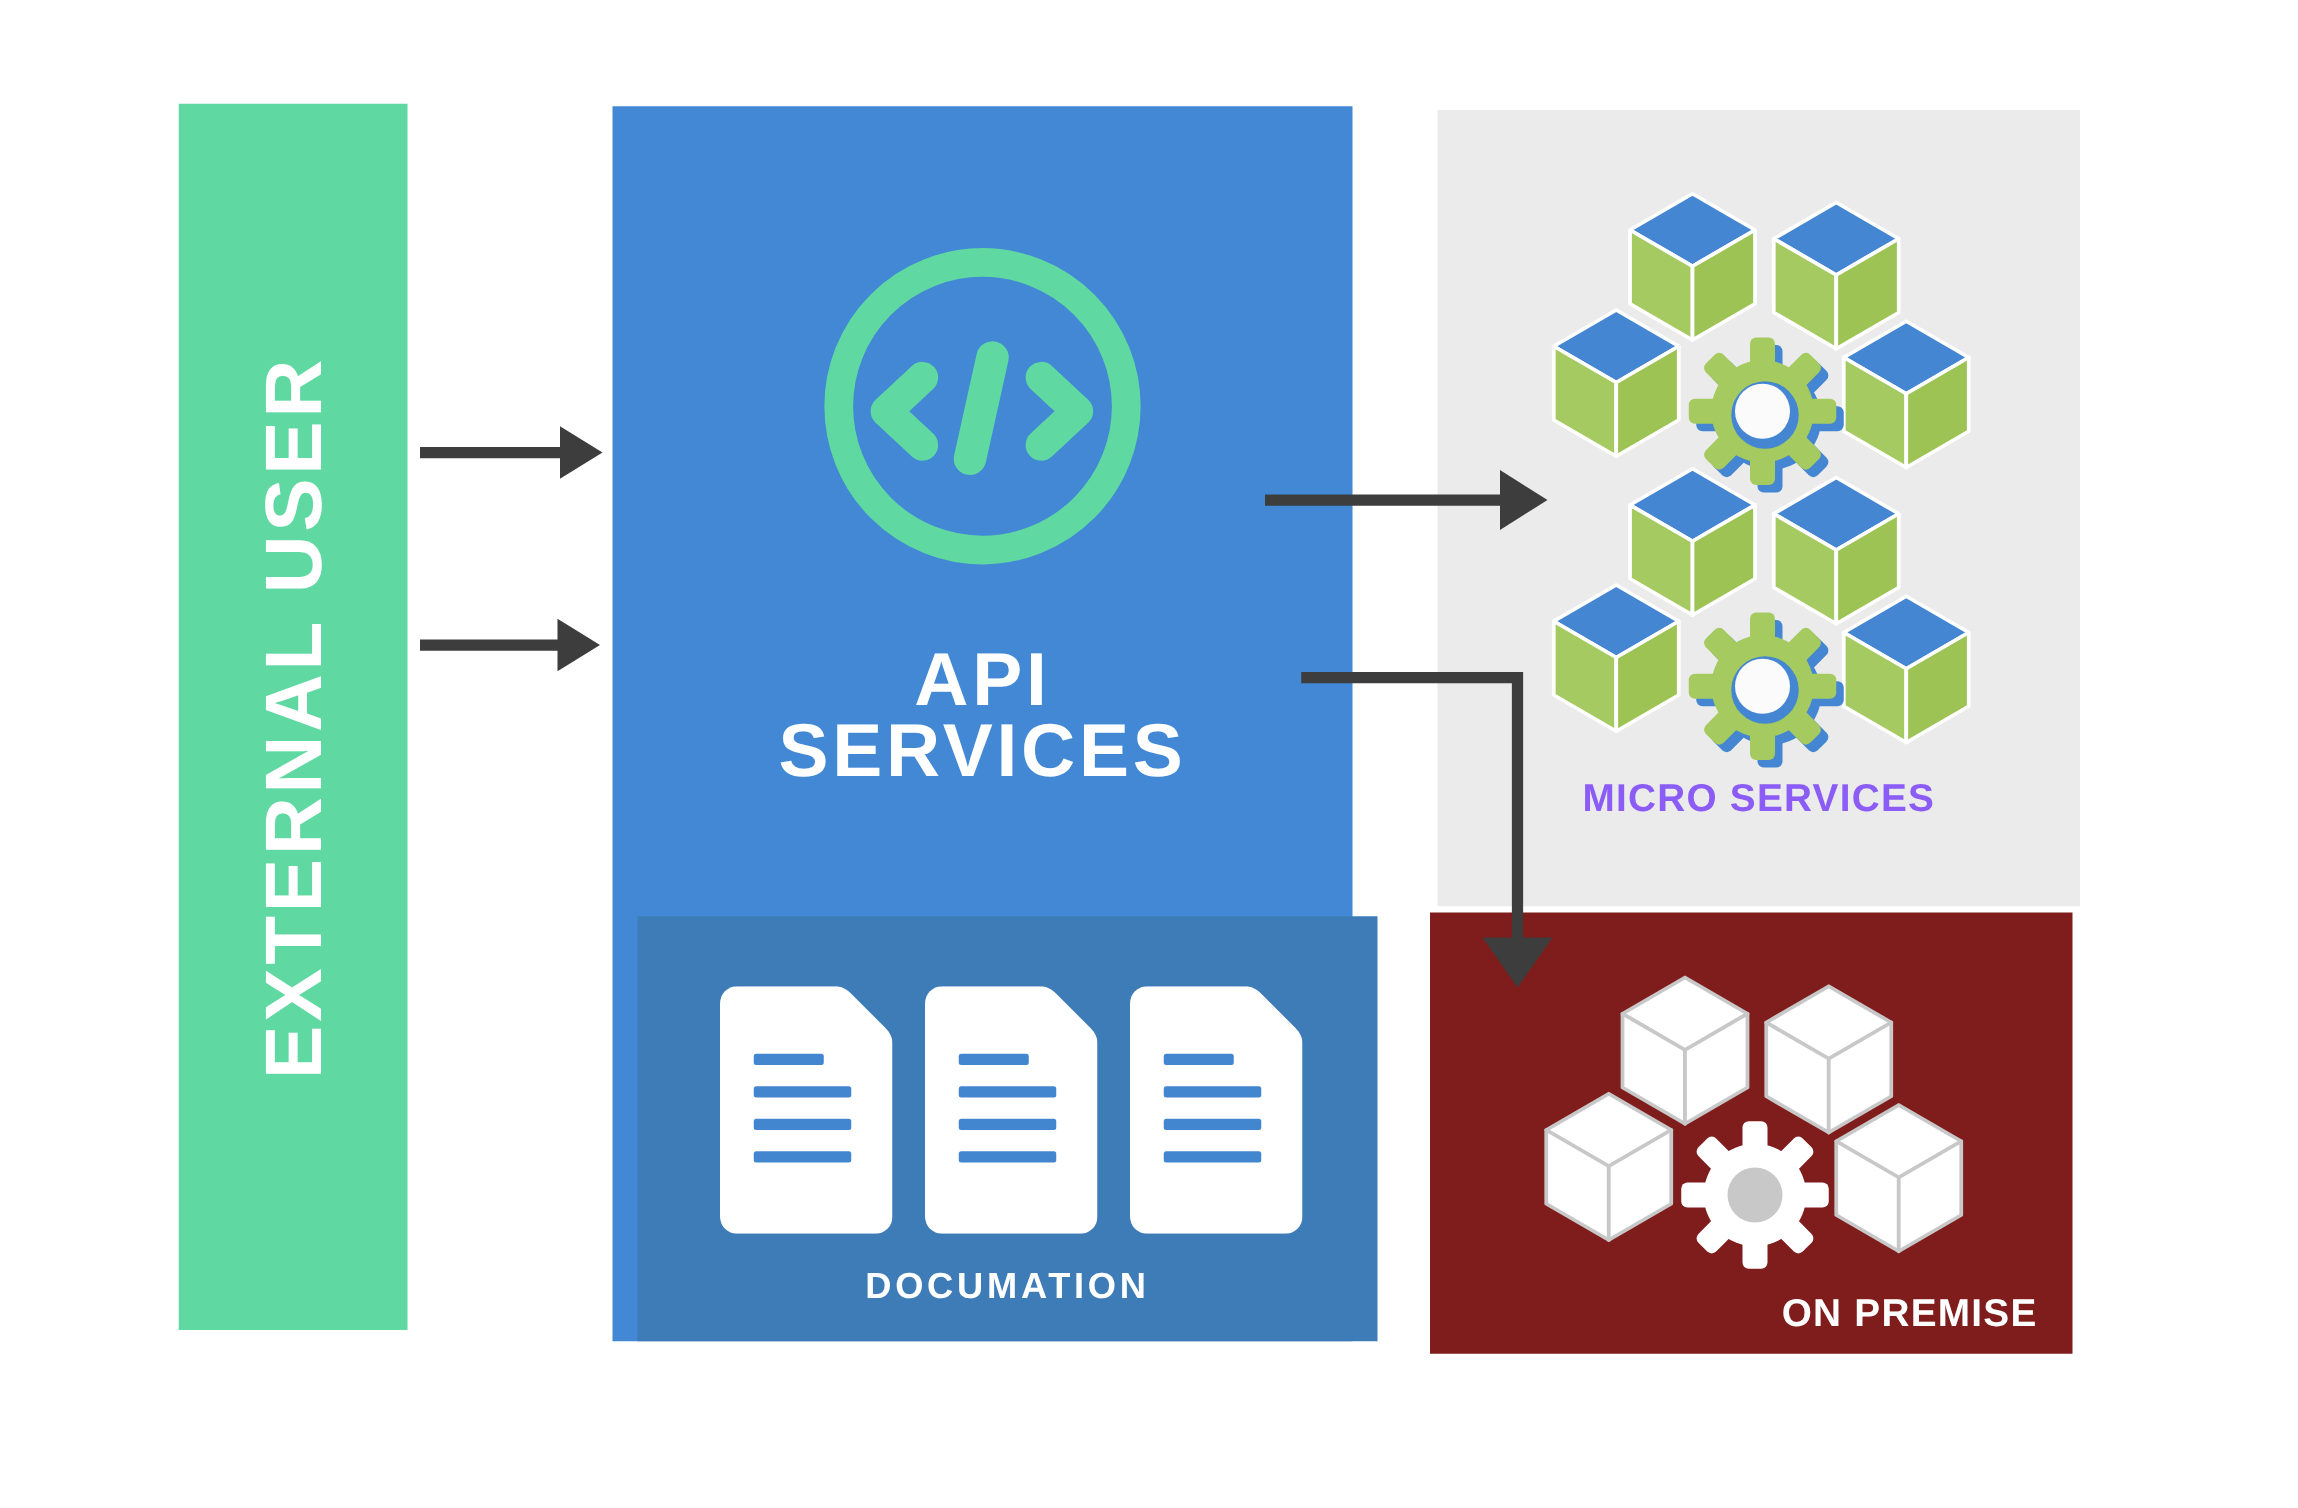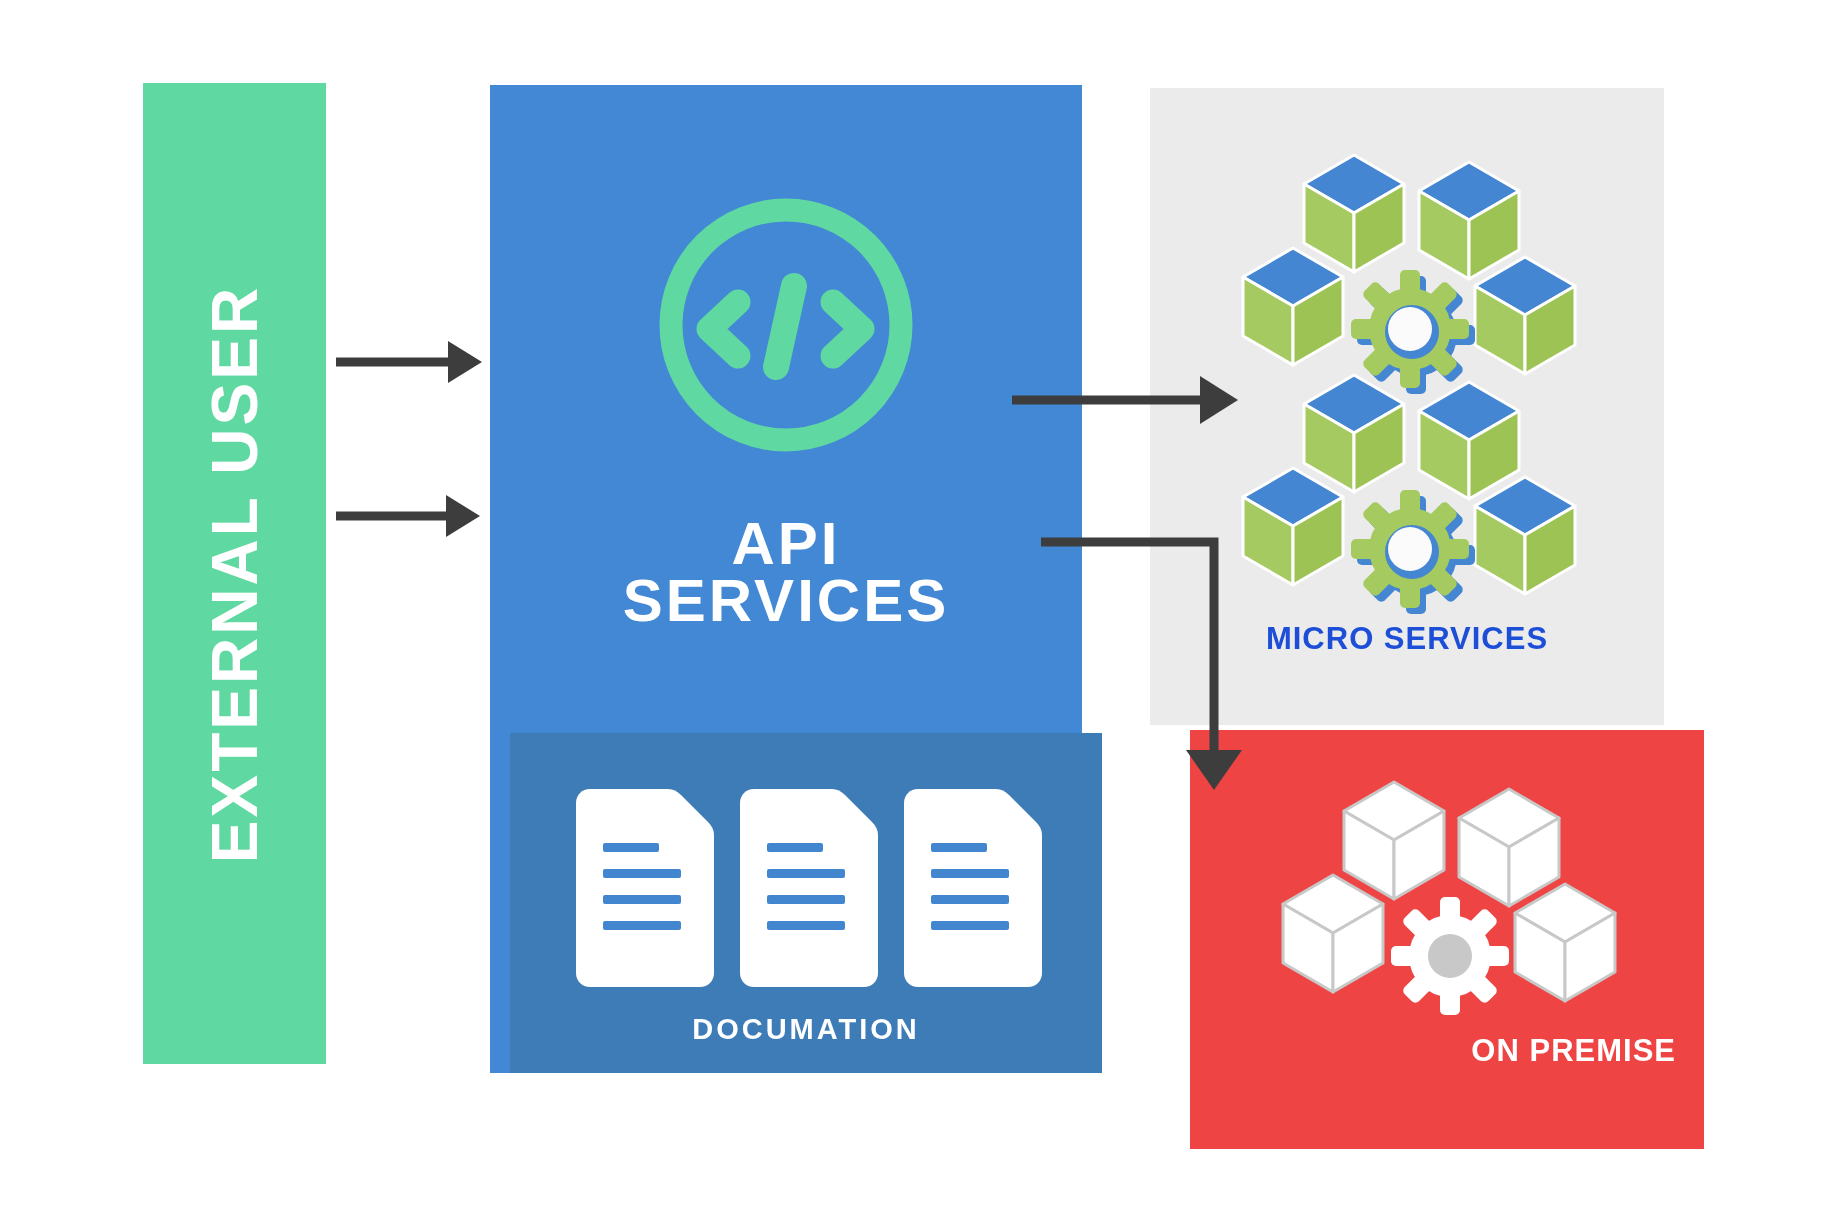--- a/index.html
+++ b/index.html
@@ -27,24 +27,24 @@
   .doc-icon{position:absolute;top:56px;width:138px;height:198px;}
   .doc-icon.d1{left:66px;} .doc-icon.d2{left:230px;} .doc-icon.d3{left:394px;}
   .docs-label{
     position:absolute;top:280px;left:0;width:100%;text-align:center;
     color:#ffffff;font-weight:700;font-size:29px;letter-spacing:3px;
   }
   
   .panel-micro{left:1150px;top:88px;width:514px;height:637px;background:#ebebeb;}
   .micro-label{
     position:absolute;top:533px;left:0;width:100%;text-align:center;
-    color:#1d4ed8;font-weight:700;font-size:31px;letter-spacing:1px;
+    color:#8b5cf6;font-weight:700;font-size:31px;letter-spacing:1px;
   }
   
-  .panel-premise{left:1190px;top:730px;width:514px;height:419px;background:#ef4444;}
+  .panel-premise{left:1144px;top:730px;width:514px;height:353px;background:#7f1d1d;}
   .premise-label{
     position:absolute;top:303px;right:28px;
     color:#ffffff;font-weight:700;font-size:31px;letter-spacing:1px;
   }
   
   .cluster{position:absolute;width:340px;height:244px;overflow:visible;}
   .cluster.c1{left:93px;top:67px;}
   .cluster.c2{left:93px;top:287px;}
   .cluster.cp{left:93px;top:52px;}
   .cluster.colored{

